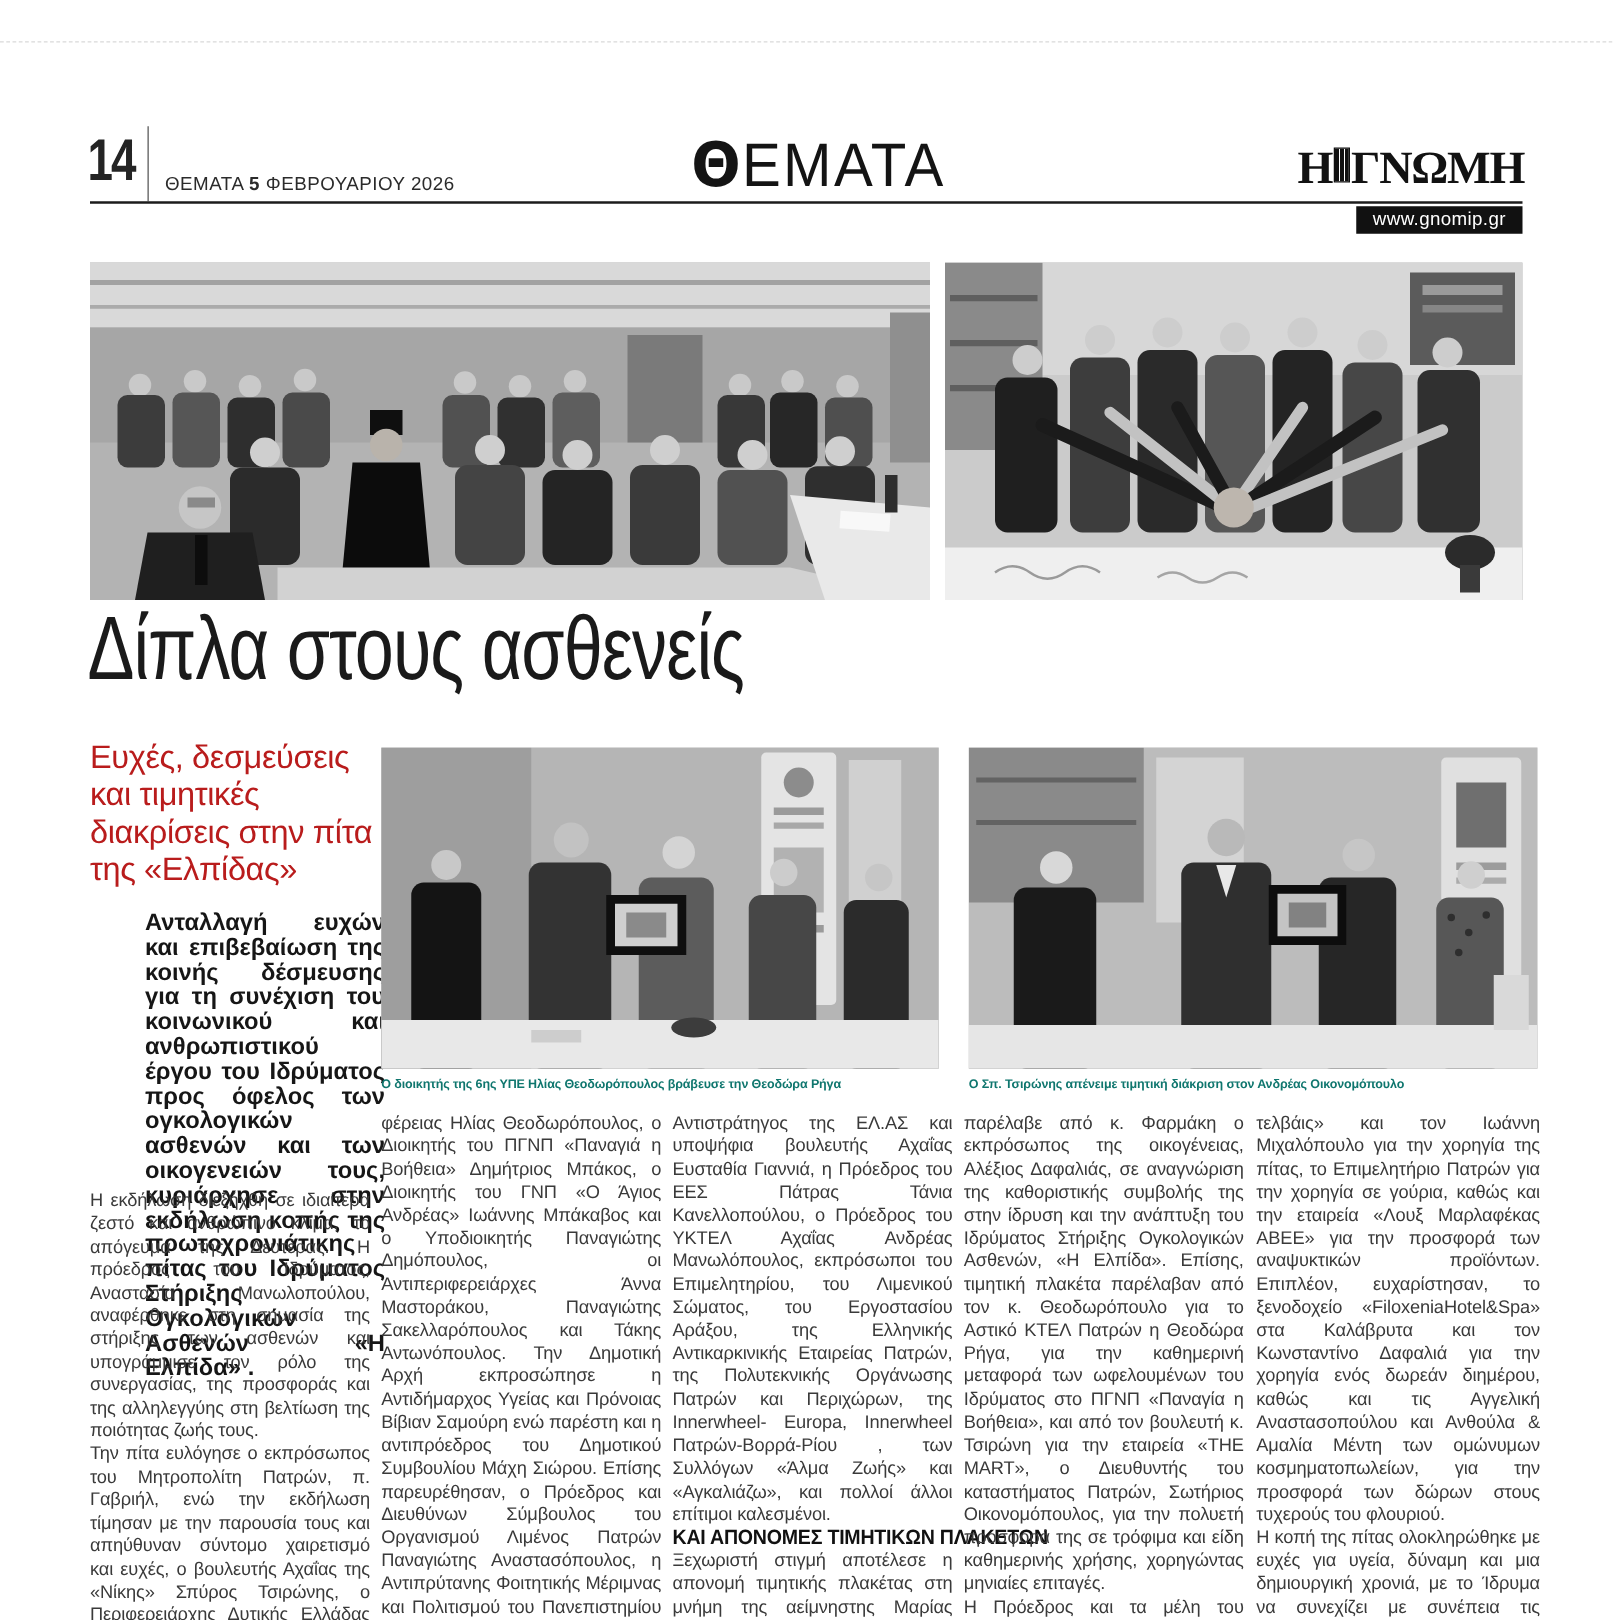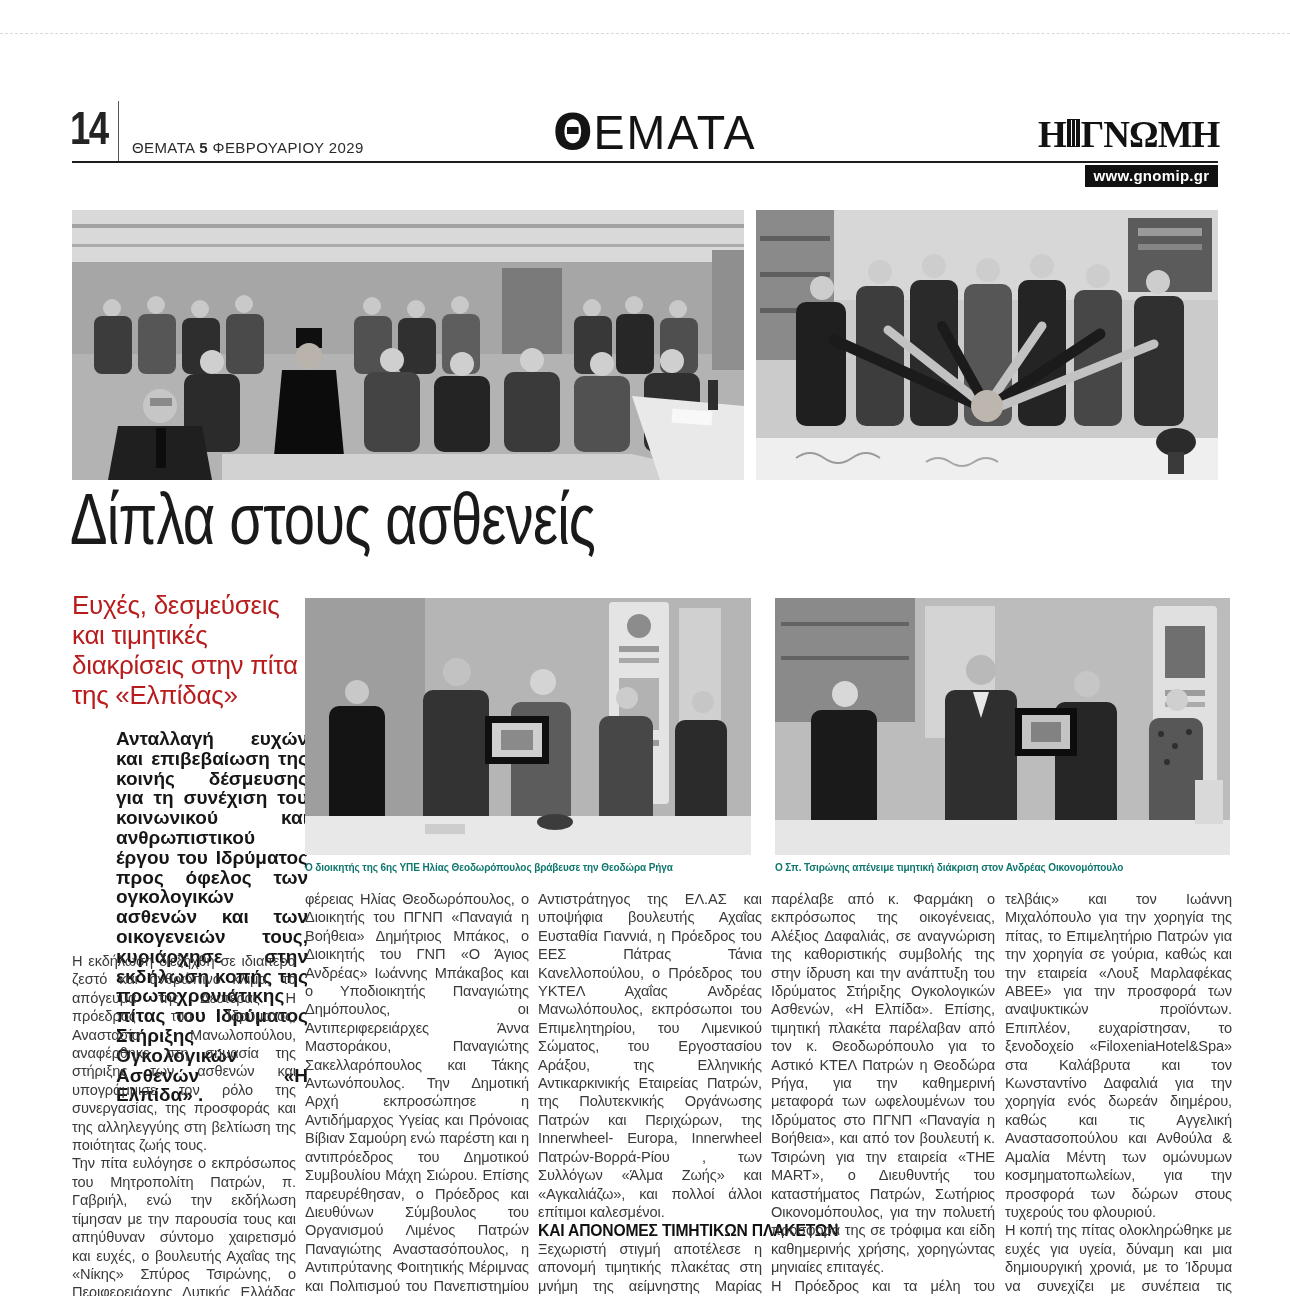--- a/index.html
+++ b/index.html
@@ -20,21 +20,21 @@
     letter-spacing:2px;line-height:1;transform:scaleX(.95);transform-origin:left top;}
   .section-title::first-letter{font-weight:900;font-family:"DejaVu Sans",sans-serif;letter-spacing:1px;}
   .hdr-rule{top:161px;left:72px;width:1146px;height:2px;background:#1c1c1c;}
   .brand{top:116px;left:1038px;width:140px;text-align:right;white-space:nowrap;
     font-family:"Liberation Serif", serif;font-weight:700;font-size:37px;color:#121212;
     letter-spacing:-1px;line-height:1;}
   .brand .mark{display:inline-block;width:11px;height:26px;margin:0 1px;vertical-align:baseline;
     background:repeating-linear-gradient(90deg,#111 0 3px,#fff 3px 4px,#111 4px 7px,#fff 7px 8px,#111 8px 11px);
     border:1px solid #111;}
   .webbox{top:165px;left:1085px;width:133px;height:22px;background:#111;color:#fff;
-    font-size:15px;font-weight:700;text-align:center;line-height:22px;letter-spacing:.3px;}
+    font-size:15px;font-weight:400;text-align:center;line-height:22px;letter-spacing:.3px;}
   
   .photo{background:#bdbdbd;overflow:hidden;}
   .photo svg{display:block;}
   
   .headline{top:482px;left:70px;width:900px;font-size:72px;font-weight:500;color:#1a1a1a;
     transform:scaleX(.78);transform-origin:left top;letter-spacing:-1px;line-height:1.05;white-space:nowrap;}
   .subhead{top:590px;left:72px;width:230px;font-size:26px;line-height:30px;font-weight:500;
     color:#b91c1c;letter-spacing:-.3px;}
   .lead{top:729px;left:84px;width:224px;box-sizing:border-box;padding-left:32px;
     font-size:19px;line-height:19.8px;font-weight:700;color:#161616;text-align:justify;}
@@ -50,21 +50,21 @@
   .caption{font-size:10px;font-weight:700;color:#0f766e;letter-spacing:-.1px;}
   .cap-left{top:862px;left:305px;width:446px;}
   .cap-right{top:862px;left:775px;width:455px;}
 </style>
 </head>
 <body>
 
 <div class="abs topmark"></div>
 <div class="abs pagenum">14</div>
 <div class="abs hdr-div"></div>
-<div class="abs hdr-date"><span>ΘΕΜΑΤΑ</span> <b>5</b> <span>ΦΕΒΡΟΥΑΡΙΟΥ 2029</span></div>
+<div class="abs hdr-date"><span>ΘΕΜΑΤΑ</span> <b>5</b> <span>ΦΕΒΡΟΥΑΡΙΟΥ 2026</span></div>
 <div class="abs section-title">ΘΕΜΑΤΑ</div>
 <div class="abs hdr-rule"></div>
 <div class="abs brand"><span>Η</span><span class="mark"></span><span>ΓΝΩΜΗ</span></div>
 <div class="abs webbox">www.gnomip.gr</div>
 
 <div class="abs photo" style="top:210px;left:72px;width:672px;height:270px;">
   <svg width="672" height="270" viewBox="0 0 672 270">
     <rect width="672" height="270" fill="#b3b3b3"></rect>
     <rect y="0" width="672" height="52" fill="#d9d9d9"></rect>
     <rect y="14" width="672" height="4" fill="#a2a2a2"></rect>

